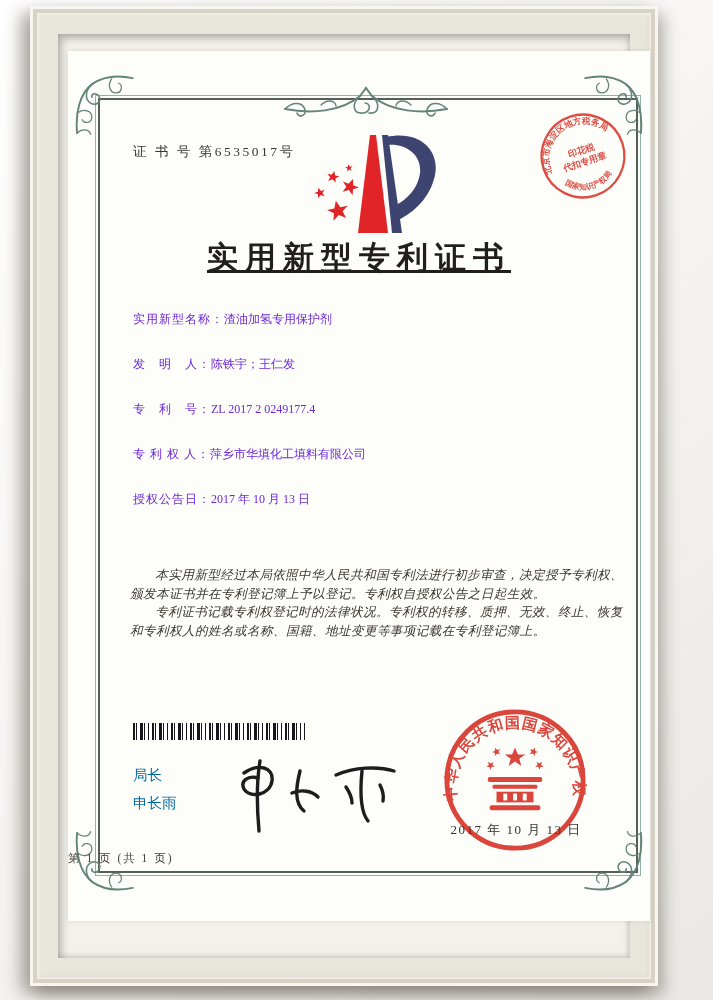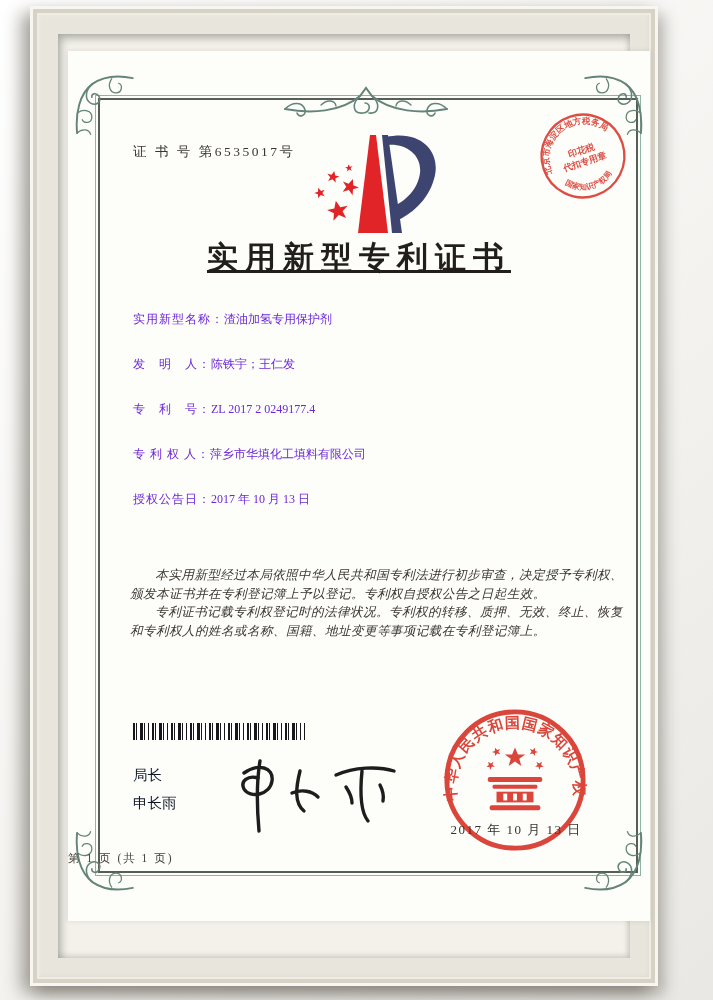--- a/index.html
+++ b/index.html
@@ -42,21 +42,21 @@
   .title{position:absolute;left:0;top:186px;width:100%;text-align:center;
     font-size:31px;font-weight:bold;letter-spacing:7px;color:#221f1b;text-decoration:underline;}
   .fields{position:absolute;left:65px;top:260px;width:470px;}
   .field-row{height:45px;font-size:12px;color:#6d28d9;white-space:nowrap;}
   .field-row .lbl{letter-spacing:1px;}
   .paras{position:absolute;left:62px;top:515px;width:496px;
     font-size:12.6px;line-height:18.6px;color:#3a362f;font-style:italic;}
   .paras p{margin:0;text-indent:2em;letter-spacing:.4px;}
   .barcode{position:absolute;left:65px;top:672px;width:172px;height:17px;
     background:repeating-linear-gradient(90deg,#16161b 0 2px,#fff 2px 3px,#16161b 3px 4px,#fff 4px 7px,#16161b 7px 10px,#fff 10px 11px,#16161b 11px 12px,#fff 12px 15px,#16161b 15px 16px,#fff 16px 19px);}
-  .sig-labels{position:absolute;left:65px;top:710px;font-size:14.5px;color:#0f172a;line-height:28px;}
+  .sig-labels{position:absolute;left:65px;top:710px;font-size:14.5px;color:#0369a1;line-height:28px;}
   .sig-script{position:absolute;left:148px;top:700px;width:200px;height:84px;}
   .footer{position:absolute;left:0;top:800px;width:100%;text-align:left;
     font-size:11.5px;letter-spacing:2px;color:#44403a;}
   
   .tax-seal{position:absolute;left:470px;top:60px;width:90px;height:90px;transform:rotate(-18deg);opacity:.88;}
   .office-seal{position:absolute;left:374px;top:656px;width:146px;height:146px;opacity:.92;}
   .issue-date{position:absolute;left:372px;top:770px;width:152px;text-align:center;
     font-size:13px;letter-spacing:1.5px;color:#37332c;z-index:3;}
 </style>
 </head>

